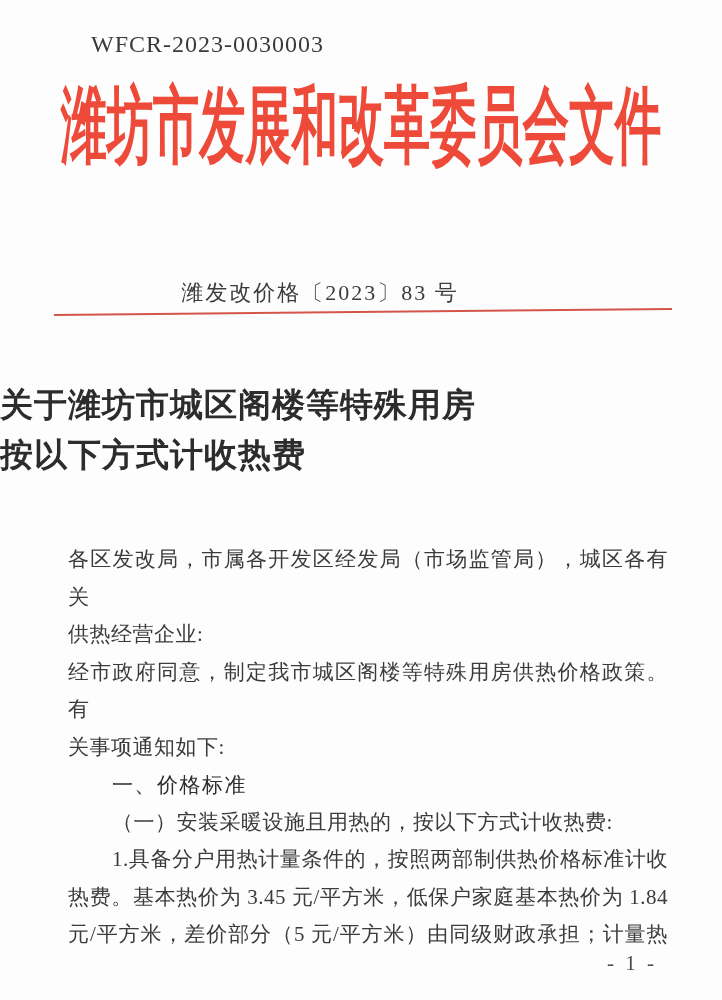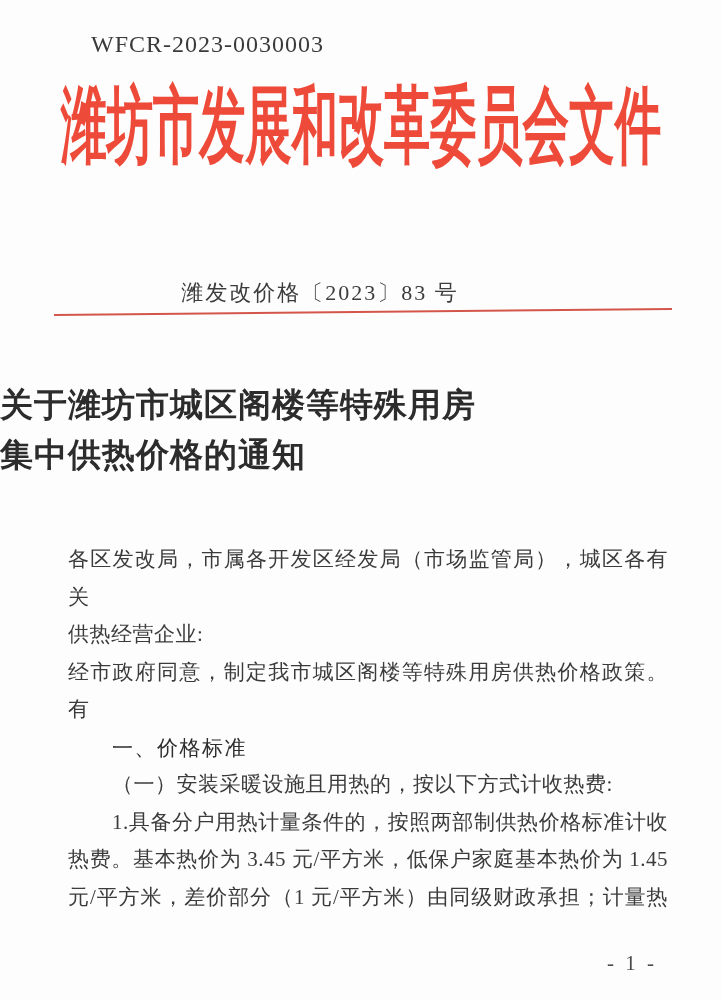--- a/index.html
+++ b/index.html
@@ -116,27 +116,28 @@
 <div class="agency-banner">
   <span class="agency-text">潍坊市发展和改革委员会文件</span>
 </div>
 
 <div class="doc-number">潍发改价格〔2023〕83 号</div>
 
 <div class="red-rule"></div>
 
 <div class="doc-title">
   <div>关于潍坊市城区阁楼等特殊用房</div>
-  <div>集中供热价格的通知</div>
+  <div>按以下方式计收热费</div>
 </div>
 
 <div class="body-text">
   <div class="line fill">各区发改局，市属各开发区经发局（市场监管局），城区各有关</div>
   <div class="line">供热经营企业:</div>
   <div class="line fill">经市政府同意，制定我市城区阁楼等特殊用房供热价格政策。有</div>
+  <div class="line">关事项通知如下:</div>
   <div class="line indent heading">一、价格标准</div>
   <div class="line indent">（一）安装采暖设施且用热的，按以下方式计收热费:</div>
   <div class="line indent fill">1.具备分户用热计量条件的，按照两部制供热价格标准计收</div>
-  <div class="line fill">热费。基本热价为 3.45 元/平方米，低保户家庭基本热价为 1.45</div>
-  <div class="line fill">元/平方米，差价部分（1 元/平方米）由同级财政承担；计量热</div>
+  <div class="line fill">热费。基本热价为 3.45 元/平方米，低保户家庭基本热价为 1.84</div>
+  <div class="line fill">元/平方米，差价部分（5 元/平方米）由同级财政承担；计量热</div>
 </div>
 
 <div class="page-number">- 1 -</div>
 
 </body></html>

